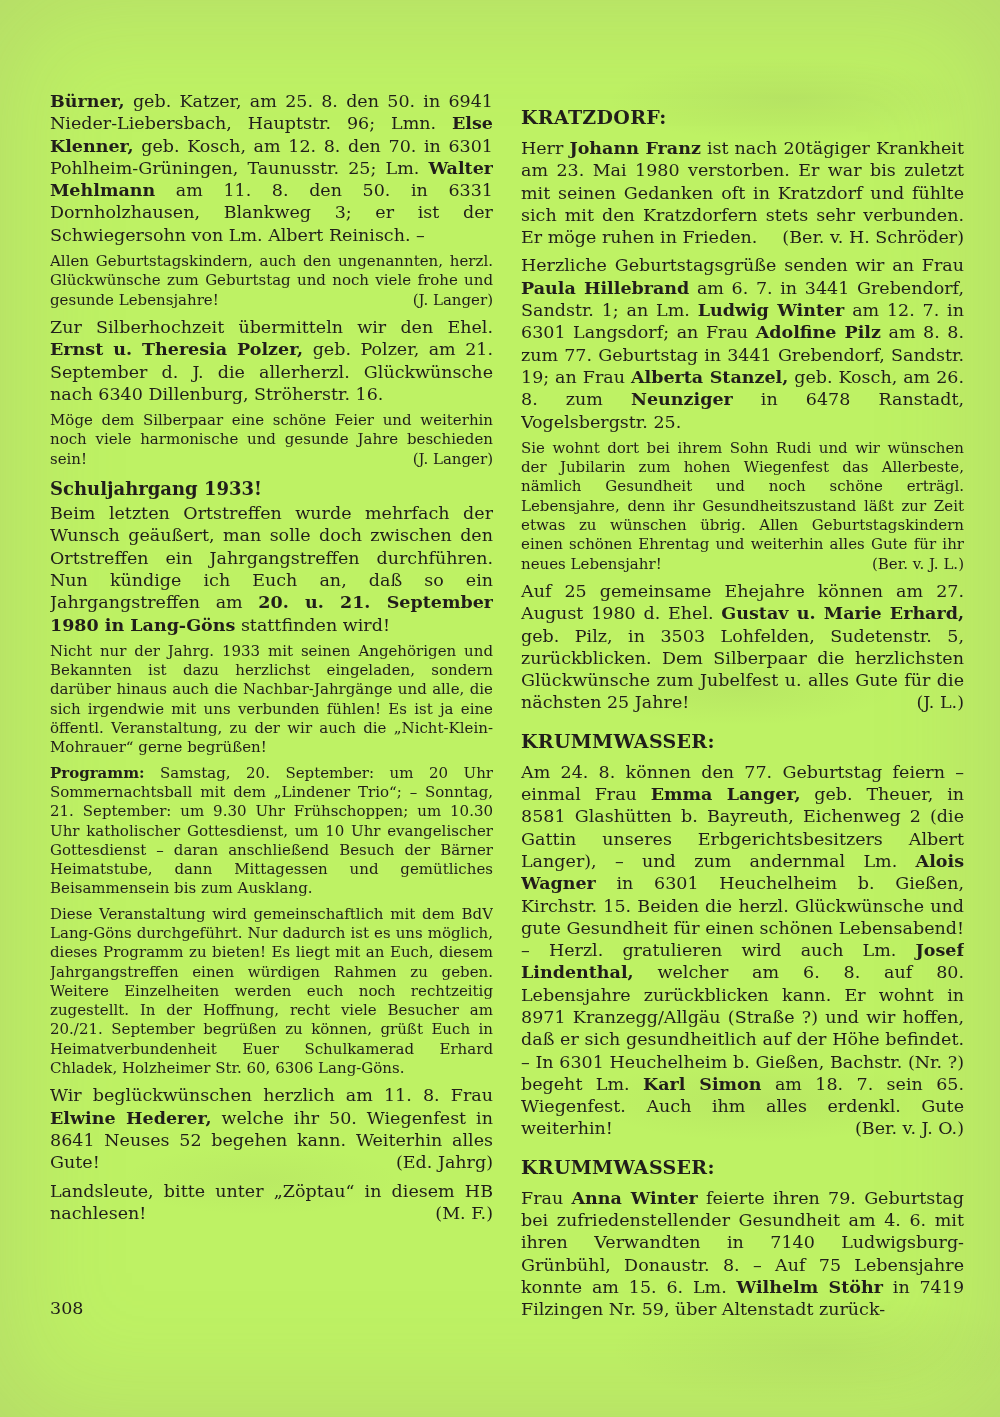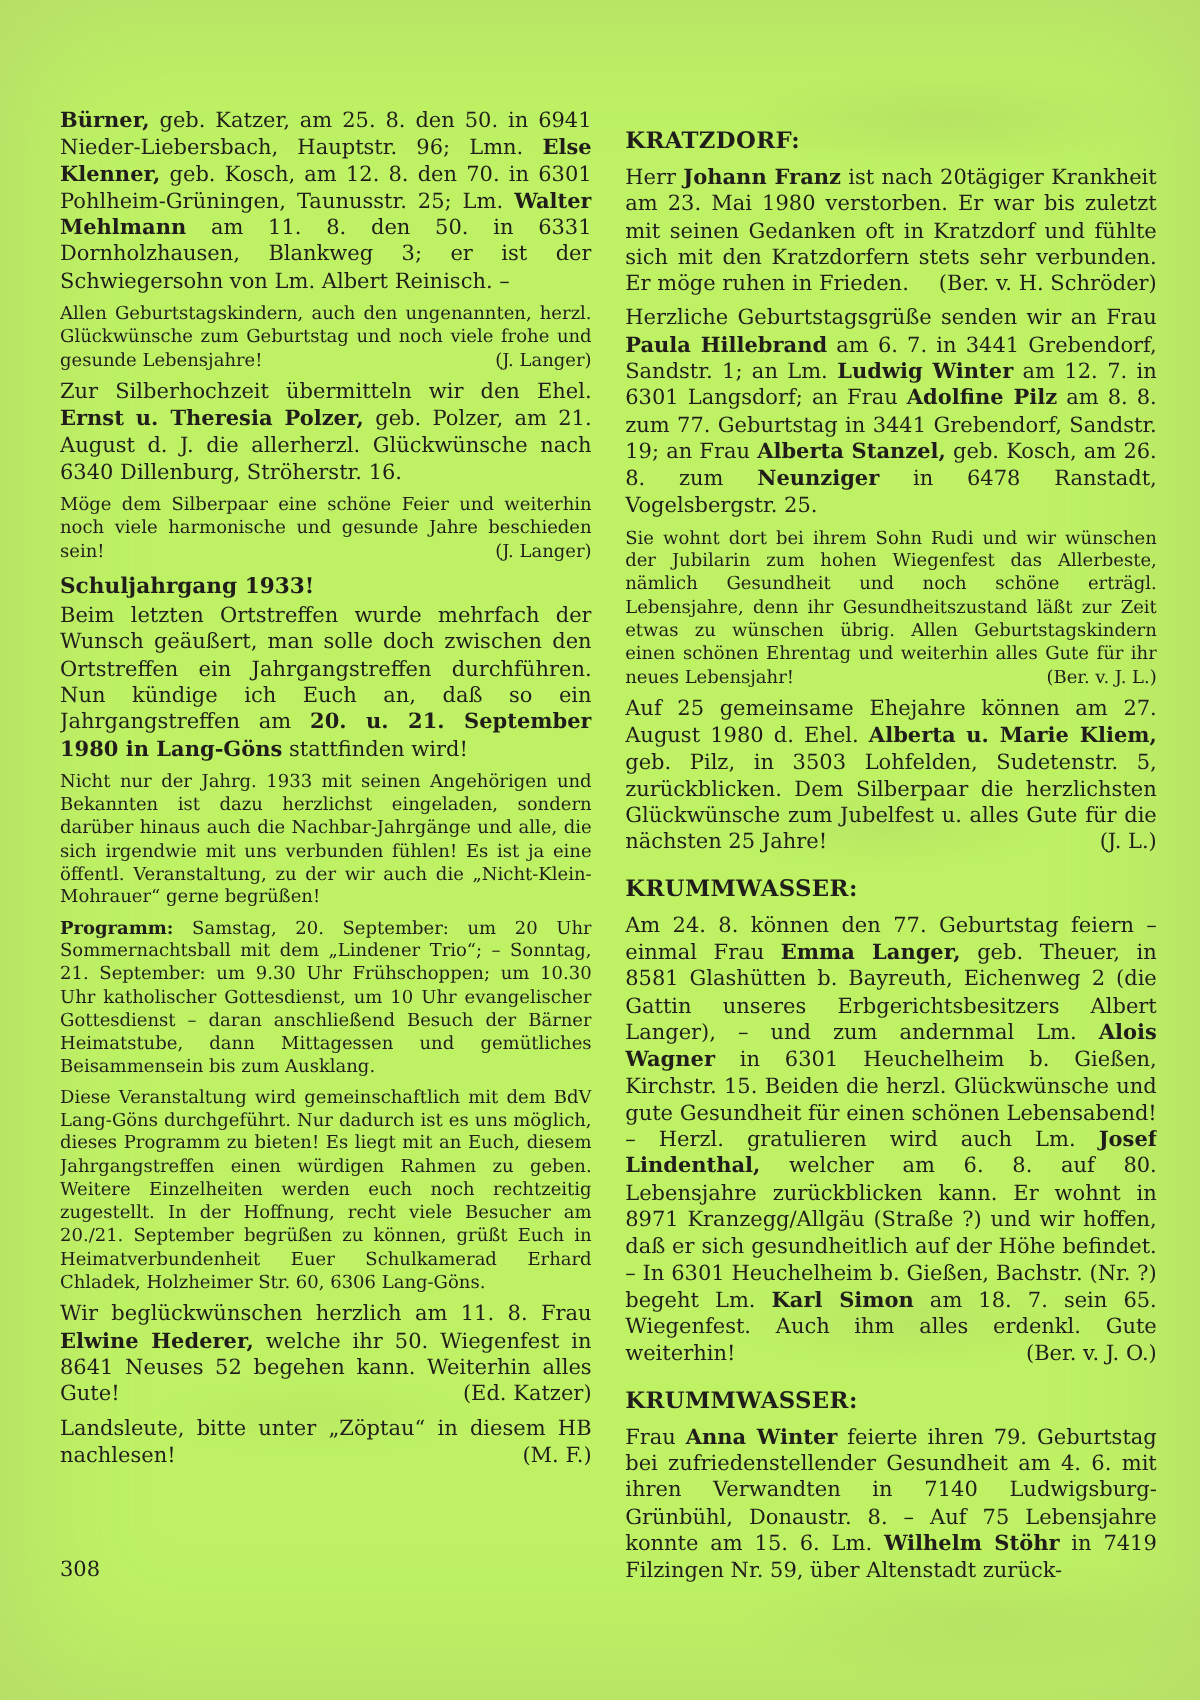--- a/index.html
+++ b/index.html
@@ -56,36 +56,36 @@
 </style>
 </head>
 <body>
 
 <div class="page">
   <div class="texture"></div>
   <div class="content">
     <div class="col" id="col-left">
         <p class="para main"><span class="b">Bürner,</span><span> geb. Katzer, am 25. 8. den 50. in 6941 Nieder-Liebersbach, Hauptstr. 96; Lmn. </span><span class="b">Else Klenner,</span><span> geb. Kosch, am 12. 8. den 70. in 6301 Pohlheim-Grüningen, Taunusstr. 25; Lm. </span><span class="b">Walter Mehlmann</span><span> am 11. 8. den 50. in 6331 Dornholzhausen, Blankweg 3; er ist der Schwiegersohn von Lm. Albert Reinisch. –</span></p>
         <p class="para small"><span>Allen Geburtstagskindern, auch den ungenannten, herzl. Glückwünsche zum Geburtstag und noch viele frohe und gesunde Lebensjahre!</span><span class="attr">(J. Langer)</span></p>
-        <p class="para main"><span>Zur Silberhochzeit übermitteln wir den Ehel. </span><span class="b">Ernst u. Theresia Polzer,</span><span> geb. Polzer, am 21. August d. J. die allerherzl. Glückwünsche nach 6340 Dillenburg, Ströherstr. 16.</span></p>
+        <p class="para main"><span>Zur Silberhochzeit übermitteln wir den Ehel. </span><span class="b">Ernst u. Theresia Polzer,</span><span> geb. Polzer, am 21. September d. J. die allerherzl. Glückwünsche nach 6340 Dillenburg, Ströherstr. 16.</span></p>
         <p class="para small"><span>Möge dem Silberpaar eine schöne Feier und weiterhin noch viele harmonische und gesunde Jahre beschieden sein!</span><span class="attr">(J. Langer)</span></p>
         <h3 class="subheading">Schuljahrgang 1933!</h3>
         <p class="para main"><span>Beim letzten Ortstreffen wurde mehrfach der Wunsch geäußert, man solle doch zwischen den Ortstreffen ein Jahrgangstreffen durchführen. Nun kündige ich Euch an, daß so ein Jahrgangstreffen am </span><span class="b">20. u. 21. September 1980 in Lang-Göns</span><span> stattfinden wird!</span></p>
         <p class="para small"><span>Nicht nur der Jahrg. 1933 mit seinen Angehörigen und Bekannten ist dazu herzlichst eingeladen, sondern darüber hinaus auch die Nachbar-Jahrgänge und alle, die sich irgendwie mit uns verbunden fühlen! Es ist ja eine öffentl. Veranstaltung, zu der wir auch die „Nicht-Klein-Mohrauer“ gerne begrüßen!</span></p>
         <p class="para small"><span class="b">Programm:</span><span> Samstag, 20. September: um 20 Uhr Sommernachtsball mit dem „Lindener Trio“; – Sonntag, 21. September: um 9.30 Uhr Frühschoppen; um 10.30 Uhr katholischer Gottesdienst, um 10 Uhr evangelischer Gottesdienst – daran anschließend Besuch der Bärner Heimatstube, dann Mittagessen und gemütliches Beisammensein bis zum Ausklang.</span></p>
         <p class="para small"><span>Diese Veranstaltung wird gemeinschaftlich mit dem BdV Lang-Göns durchgeführt. Nur dadurch ist es uns möglich, dieses Programm zu bieten! Es liegt mit an Euch, diesem Jahrgangstreffen einen würdigen Rahmen zu geben. Weitere Einzelheiten werden euch noch rechtzeitig zugestellt. In der Hoffnung, recht viele Besucher am 20./21. September begrüßen zu können, grüßt Euch in Heimatverbundenheit Euer Schulkamerad Erhard Chladek, Holzheimer Str. 60, 6306 Lang-Göns.</span></p>
-        <p class="para main"><span>Wir beglückwünschen herzlich am 11. 8. Frau </span><span class="b">Elwine Hederer,</span><span> welche ihr 50. Wiegenfest in 8641 Neuses 52 begehen kann. Weiterhin alles Gute!</span><span class="attr">(Ed. Katzer)</span></p>
+        <p class="para main"><span>Wir beglückwünschen herzlich am 11. 8. Frau </span><span class="b">Elwine Hederer,</span><span> welche ihr 50. Wiegenfest in 8641 Neuses 52 begehen kann. Weiterhin alles Gute!</span><span class="attr">(Ed. Jahrg)</span></p>
         <p class="para main"><span>Landsleute, bitte unter „Zöptau“ in diesem HB nachlesen!</span><span class="attr">(M. F.)</span></p>
       </div>
     <div class="col" id="col-right">
         <h3 class="heading">KRATZDORF:</h3>
         <p class="para main"><span>Herr </span><span class="b">Johann Franz</span><span> ist nach 20tägiger Krankheit am 23. Mai 1980 verstorben. Er war bis zuletzt mit seinen Gedanken oft in Kratzdorf und fühlte sich mit den Kratzdorfern stets sehr verbunden. Er möge ruhen in Frieden.</span><span class="attr">(Ber. v. H. Schröder)</span></p>
         <p class="para main"><span>Herzliche Geburtstagsgrüße senden wir an Frau </span><span class="b">Paula Hillebrand</span><span> am 6. 7. in 3441 Grebendorf, Sandstr. 1; an Lm. </span><span class="b">Ludwig Winter</span><span> am 12. 7. in 6301 Langsdorf; an Frau </span><span class="b">Adolfine Pilz</span><span> am 8. 8. zum 77. Geburtstag in 3441 Grebendorf, Sandstr. 19; an Frau </span><span class="b">Alberta Stanzel,</span><span> geb. Kosch, am 26. 8. zum </span><span class="b">Neunziger</span><span> in 6478 Ranstadt, Vogelsbergstr. 25.</span></p>
         <p class="para small"><span>Sie wohnt dort bei ihrem Sohn Rudi und wir wünschen der Jubilarin zum hohen Wiegenfest das Allerbeste, nämlich Gesundheit und noch schöne erträgl. Lebensjahre, denn ihr Gesundheitszustand läßt zur Zeit etwas zu wünschen übrig. Allen Geburtstagskindern einen schönen Ehrentag und weiterhin alles Gute für ihr neues Lebensjahr!</span><span class="attr">(Ber. v. J. L.)</span></p>
-        <p class="para main"><span>Auf 25 gemeinsame Ehejahre können am 27. August 1980 d. Ehel. </span><span class="b">Alberta u. Marie Kliem,</span><span> geb. Pilz, in 3503 Lohfelden, Sudetenstr. 5, zurückblicken. Dem Silberpaar die herzlichsten Glückwünsche zum Jubelfest u. alles Gute für die nächsten 25 Jahre!</span><span class="attr">(J. L.)</span></p>
+        <p class="para main"><span>Auf 25 gemeinsame Ehejahre können am 27. August 1980 d. Ehel. </span><span class="b">Gustav u. Marie Erhard,</span><span> geb. Pilz, in 3503 Lohfelden, Sudetenstr. 5, zurückblicken. Dem Silberpaar die herzlichsten Glückwünsche zum Jubelfest u. alles Gute für die nächsten 25 Jahre!</span><span class="attr">(J. L.)</span></p>
         <h3 class="heading">KRUMMWASSER:</h3>
         <p class="para main"><span>Am 24. 8. können den 77. Geburtstag feiern – einmal Frau </span><span class="b">Emma Langer,</span><span> geb. Theuer, in 8581 Glashütten b. Bayreuth, Eichenweg 2 (die Gattin unseres Erbgerichtsbesitzers Albert Langer), – und zum andernmal Lm. </span><span class="b">Alois Wagner</span><span> in 6301 Heuchelheim b. Gießen, Kirchstr. 15. Beiden die herzl. Glückwünsche und gute Gesundheit für einen schönen Lebensabend! – Herzl. gratulieren wird auch Lm. </span><span class="b">Josef Lindenthal,</span><span> welcher am 6. 8. auf 80. Lebensjahre zurückblicken kann. Er wohnt in 8971 Kranzegg/Allgäu (Straße ?) und wir hoffen, daß er sich gesundheitlich auf der Höhe befindet. – In 6301 Heuchelheim b. Gießen, Bachstr. (Nr. ?) begeht Lm. </span><span class="b">Karl Simon</span><span> am 18. 7. sein 65. Wiegenfest. Auch ihm alles erdenkl. Gute weiterhin!</span><span class="attr">(Ber. v. J. O.)</span></p>
         <h3 class="heading">KRUMMWASSER:</h3>
         <p class="para main"><span>Frau </span><span class="b">Anna Winter</span><span> feierte ihren 79. Geburtstag bei zufriedenstellender Gesundheit am 4. 6. mit ihren Verwandten in 7140 Ludwigsburg-Grünbühl, Donaustr. 8. – Auf 75 Lebensjahre konnte am 15. 6. Lm. </span><span class="b">Wilhelm Stöhr</span><span> in 7419 Filzingen Nr. 59, über Altenstadt zurück-</span></p>
       </div>
   </div>
   <div class="page-number">308</div>
 </div>
 
 </body></html>

